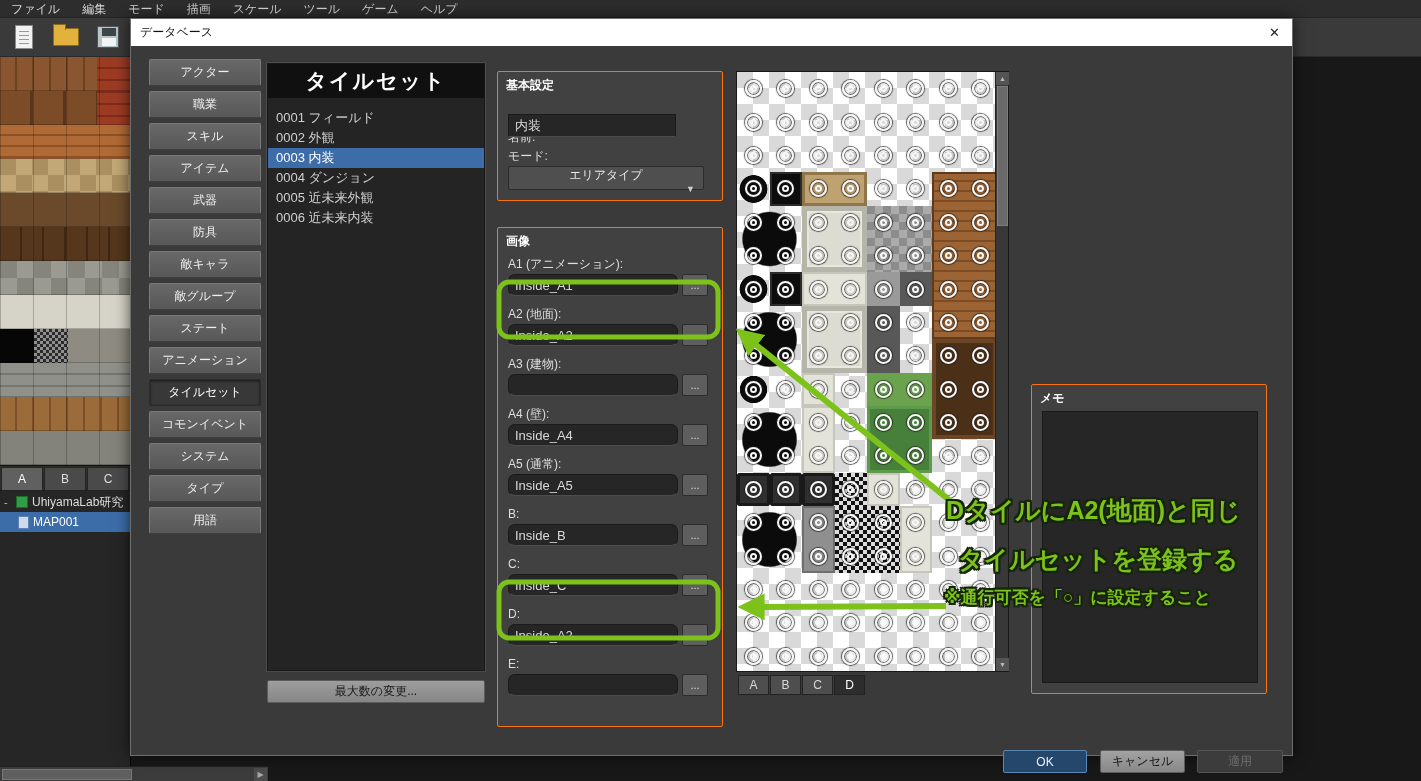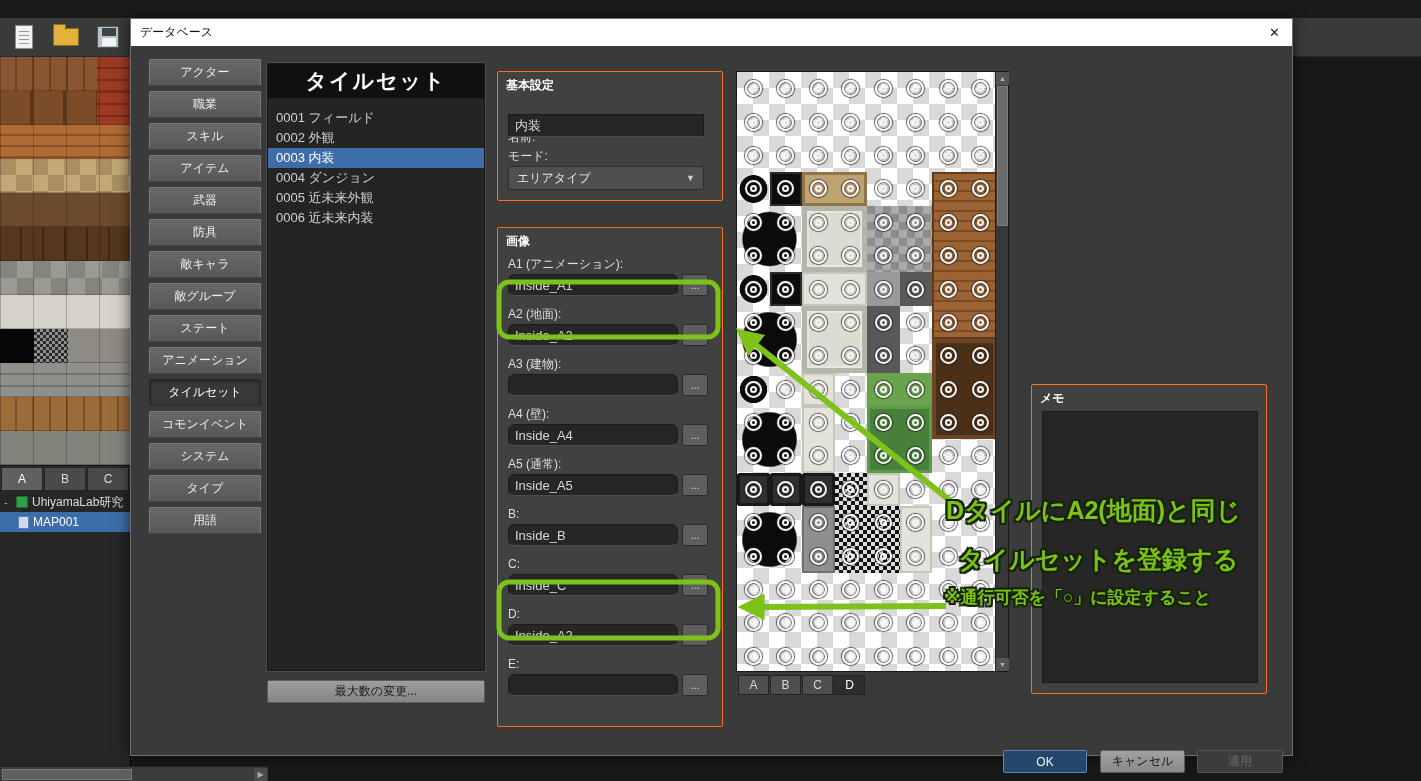--- a/index.html
+++ b/index.html
@@ -82,22 +82,22 @@
 
   
   .group{position:absolute;background:#414141;border:1px solid #f97316;border-radius:2px;}
   .gtitle{position:absolute;left:8px;top:5px;font-size:12px;font-weight:bold;color:#fff;}
   .g-basic{left:366px;top:25px;width:226px;height:130px;}
   .g-images{left:366px;top:165px;width:226px;height:500px;margin-top:16px;}
   .flabel{font-size:12px;color:#dedede;}
   .g-basic .flabel{position:absolute;left:10px;}
   .lbl-name{top:24px;margin-top:33px;} .lbl-mode{top:76px;}
   .tinput{background:#262626;border:1px solid #1a1a1a;border-bottom-color:#4d4d4d;color:#d9d9d9;font-size:13px;padding:2px 6px;font-family:"Liberation Sans","DejaVu Sans",sans-serif;outline:none;}
-  .name-input{position:absolute;left:10px;top:42px;width:196px;height:23px;}
-  .dropdown{position:absolute;left:10px;top:94px;width:196px;height:24px;background:#4f4f4f;border:1px solid #2c2c2c;border-radius:2px;color:#e9e9e9;font-size:12px;display:flex;align-items:center;padding:0 8px;cursor:pointer;}
+  .name-input{position:absolute;left:10px;top:42px;width:168px;height:23px;}
+  .dropdown{position:absolute;left:10px;top:94px;width:196px;height:24px;background:#4f4f4f;border:1px solid #2c2c2c;border-radius:2px;color:#e9e9e9;font-size:12px;display:flex;align-items:center;padding:0 8px;cursor:pointer;flex-direction:column;}
   .dropdown .caret{margin-left:auto;font-size:9px;color:#cfcfcf;}
   .fields{position:absolute;left:0;top:28px;width:100%;}
   .field{position:relative;height:50px;padding:0 10px;}
   .field .flabel{display:block;height:16px;line-height:16px;}
   .frow{display:flex;gap:4px;margin-top:2px;}
   .frow .tinput{width:170px;height:22px;border-radius:7px;}
   .browse{width:26px;height:22px;background:#5e5e5e;border:1px solid #2c2c2c;border-radius:2px;color:#ddd;font-size:11px;display:flex;align-items:center;justify-content:center;cursor:pointer;}
 
   
   .preview{position:absolute;left:605px;top:25px;width:273px;height:601px;background:#2a2a2a;border:1px solid #191919;}
@@ -150,20 +150,30 @@
     text-shadow:-2px -2px 0 #16240a,2px -2px 0 #16240a,-2px 2px 0 #16240a,2px 2px 0 #16240a,0 -2px 0 #16240a,0 2px 0 #16240a,-2px 0 0 #16240a,2px 0 0 #16240a;}
   .t1{left:946px;top:494px;font-size:25px;}
   .t2{left:958px;top:543px;font-size:25px;}
   .t3{left:944px;top:586px;font-size:17px;}
 </style>
 </head>
 <body>
 
 <div class="screen">
 
+  <div class="menubar">
+      <div class="menu-item">ファイル</div>
+      <div class="menu-item">編集</div>
+      <div class="menu-item">モード</div>
+      <div class="menu-item">描画</div>
+      <div class="menu-item">スケール</div>
+      <div class="menu-item">ツール</div>
+      <div class="menu-item">ゲーム</div>
+      <div class="menu-item">ヘルプ</div>
+    </div>
 
   <div class="toolbar">
     <div class="tbtn">
         <span class="ic-doc"></span>
       </div>
     <div class="tbtn">
         <span class="ic-folder"></span>
       </div>
     <div class="tbtn">
         <span class="ic-save"></span>

